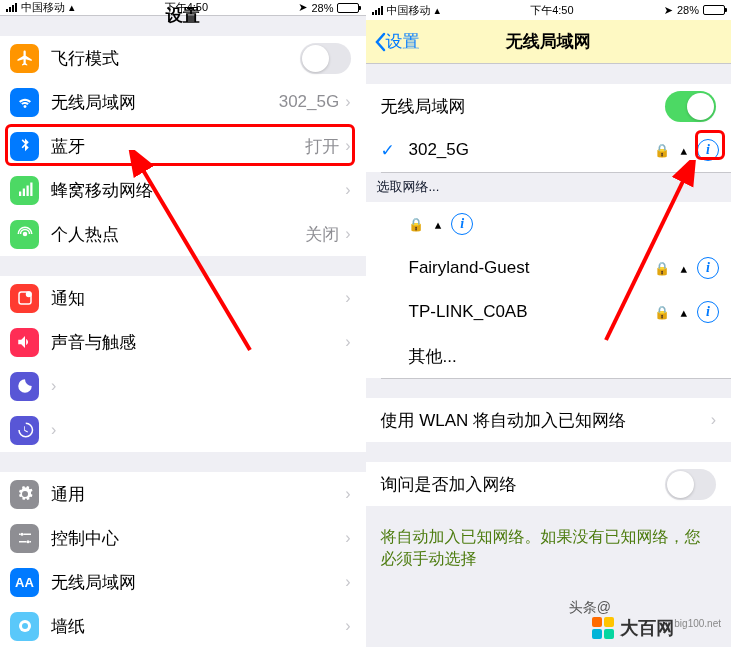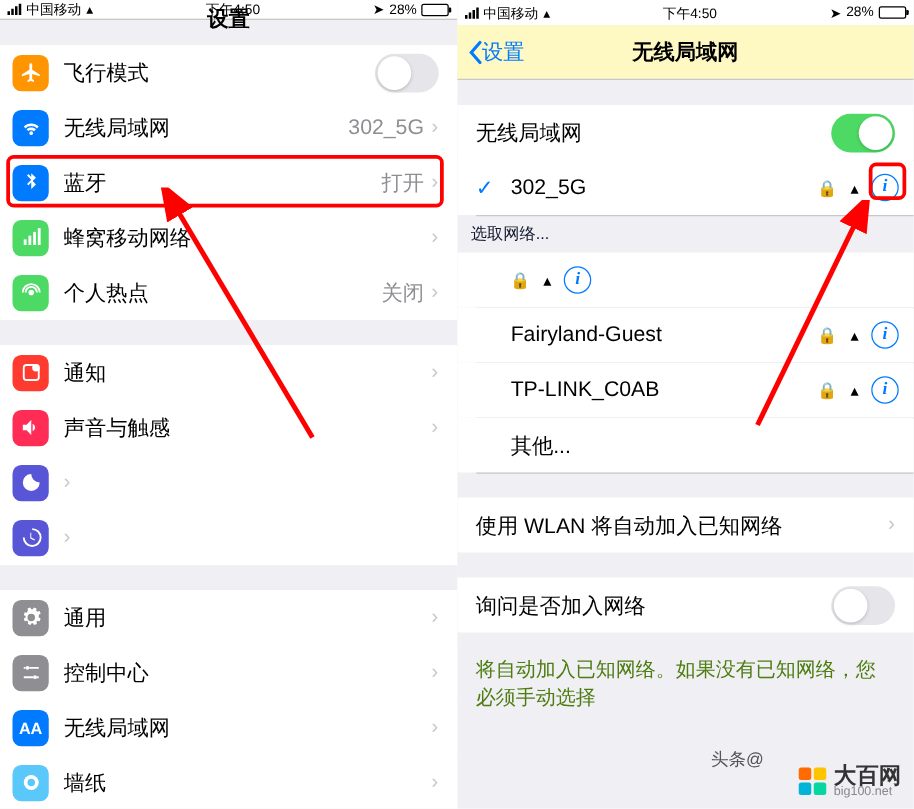--- a/index.html
+++ b/index.html
@@ -37,21 +37,21 @@
 .wifi-row::after{content:"";position:absolute;bottom:0;left:15px;right:0;height:0.5px;background:#c7c7cc}
 .check{color:#007aff;width:20px;margin-right:8px;font-size:17px}
 .wifi-name{flex:1;font-size:17px}
 .lock,.wifi-sig{color:#000;margin-right:10px;font-size:13px}
 .info-btn{width:22px;height:22px;border:1.5px solid #007aff;border-radius:50%;color:#007aff;display:flex;align-items:center;justify-content:center;font-family:Georgia,serif;font-style:italic;font-size:14px;font-weight:bold}
 .hl{position:absolute;border:3px solid #ff0000;border-radius:6px;pointer-events:none;z-index:5}
 .arrow{position:absolute;pointer-events:none;z-index:6}
 .watermark{position:absolute;bottom:8px;right:10px;display:flex;align-items:center;gap:6px;z-index:20}
 .wm-logo{display:grid;grid-template-columns:10px 10px;grid-template-rows:10px 10px;gap:2px}
 .wm-logo span{border-radius:2px}
-.wm-text{display:flex;flex-direction:column;line-height:1}
+.wm-text{display:flex;line-height:1}
 .wm-main{font-size:18px;font-weight:bold;color:#333}
 .wm-sub{font-size:10px;color:#888}
 .tt{position:absolute;bottom:30px;right:120px;font-size:14px;color:#555;z-index:20}
 </style>
 </head>
 <body>
 
 <div class="screens">
 
 <div class="screen">

